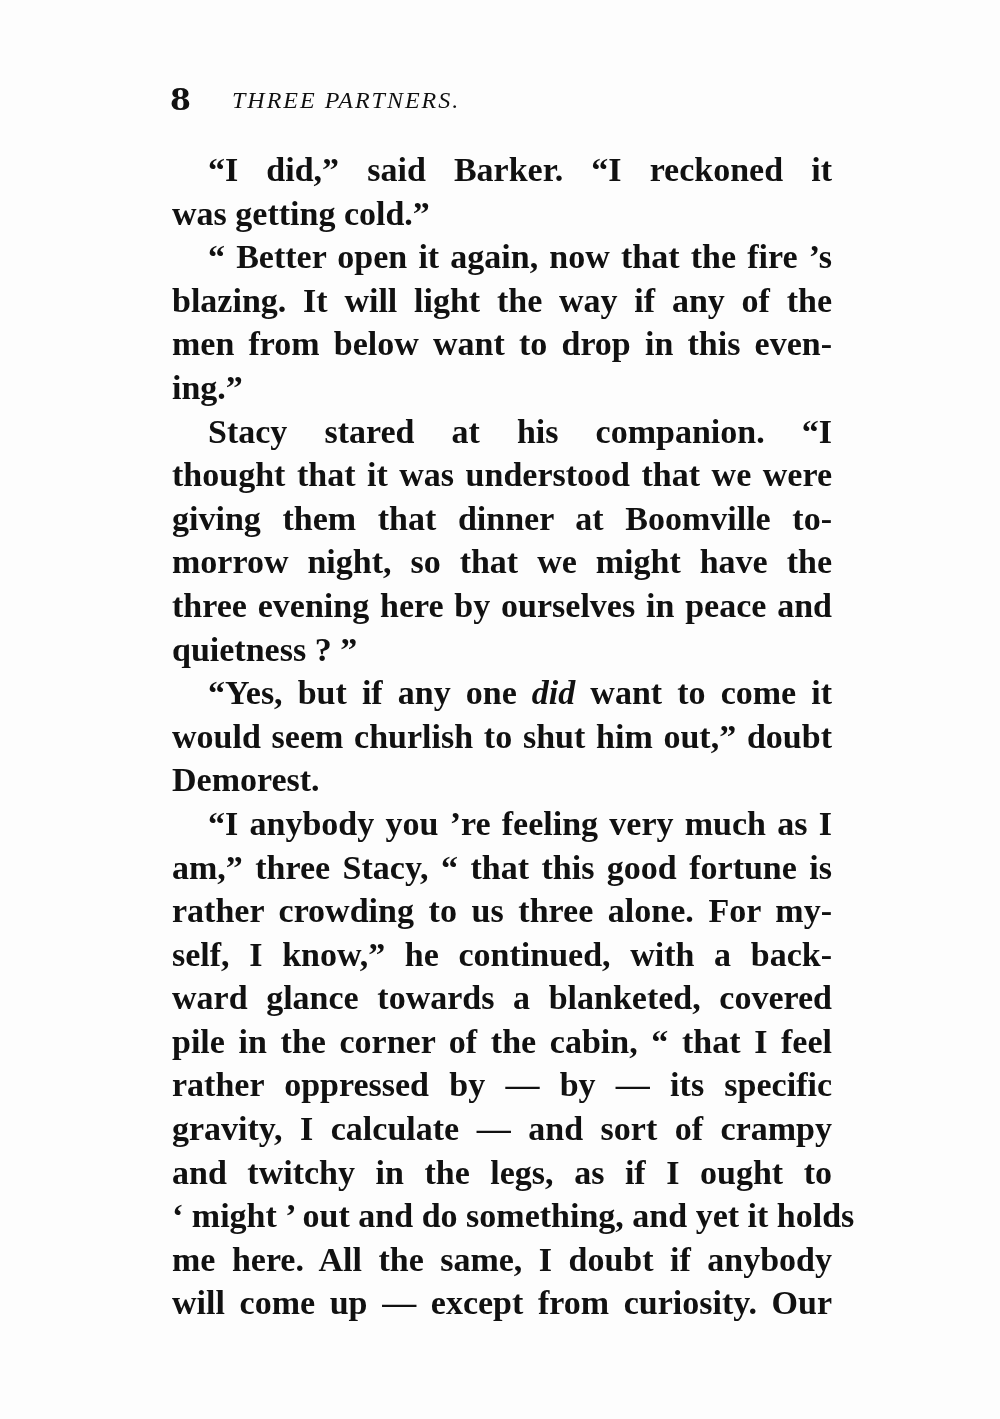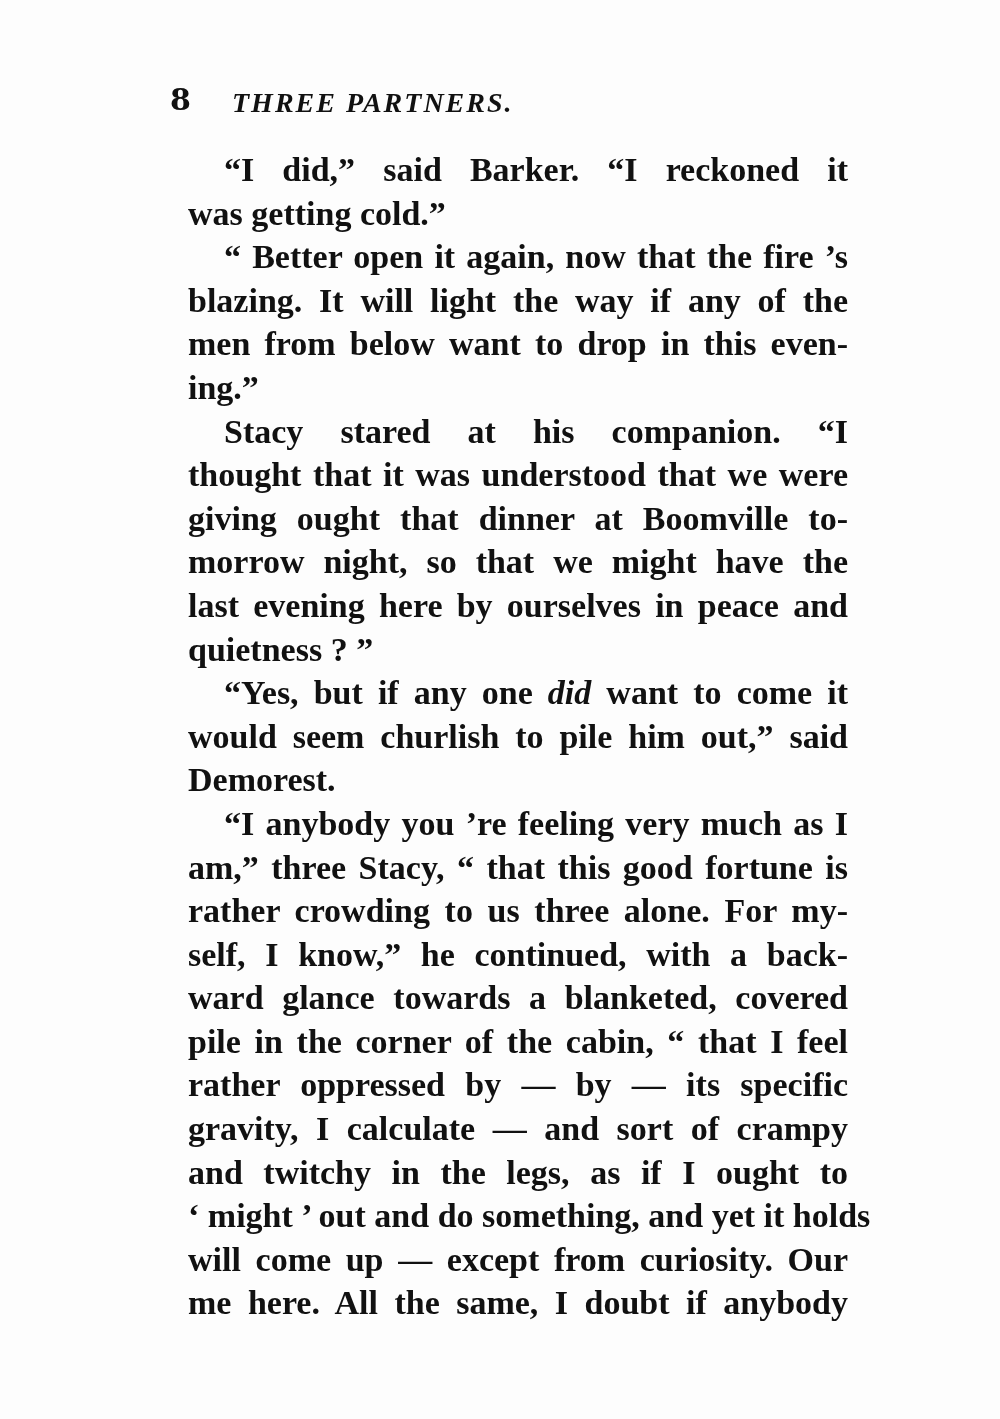--- a/index.html
+++ b/index.html
@@ -1,21 +1,21 @@
 <!DOCTYPE html>
 <html><head>
 <meta charset="utf-8">
 <style>
   html, body { margin: 0; padding: 0; background: #ffffff; }
   body { width: 1000px; height: 1419px; position: relative; overflow: hidden; }
   .page { position: absolute; left: 0; top: 0; width: 1000px; height: 1419px; background: #fdfdfd; }
   .header { position: absolute; top: 82px; left: 170px; width: 662px; height: 40px; }
   .page-number { position: absolute; left: 0; top: 0; font-family: "DejaVu Serif", serif; font-weight: bold; font-size: 30px; color: #111; }
-  .running-head { position: absolute; left: 62px; top: 5px; font-family: "Liberation Serif", serif; font-weight: bold; font-style: italic; font-size: 28px; letter-spacing: 2px; color: #111; }
-  .body-text { position: absolute; left: 188px; top: 148px; width: 660px; }
+  .running-head { position: absolute; left: 62px; top: 5px; font-family: "Liberation Serif", serif; font-weight: normal; font-style: italic; font-size: 24px; letter-spacing: 2px; color: #111; }
+  .body-text { position: absolute; left: 172px; top: 148px; width: 660px; }
   .line { height: 43.6px; line-height: 43.6px; font-family: "Liberation Serif", serif; font-weight: bold; font-size: 34px; color: #111; white-space: nowrap; text-align: justify; text-align-last: justify; }
   .line.indent { padding-left: 36px; }
   .line.last { text-align-last: left; }
   .line em { font-style: italic; font-family: Liberation Serif, serif; }
 </style>
 </head>
 <body>
 
 <div class="page">
   <div class="header">
@@ -25,33 +25,33 @@
 
   <div class="body-text">
     <div class="line indent">“I did,” said Barker. “I reckoned it</div>
     <div class="line last">was getting cold.”</div>
     <div class="line indent">“ Better open it again, now that the fire ’s</div>
     <div class="line">blazing. It will light the way if any of the</div>
     <div class="line">men from below want to drop in this even-</div>
     <div class="line last">ing.”</div>
     <div class="line indent">Stacy stared at his companion. “I</div>
     <div class="line">thought that it was understood that we were</div>
-    <div class="line">giving ought that dinner at Boomville to-</div>
+    <div class="line">giving them that dinner at Boomville to-</div>
     <div class="line">morrow night, so that we might have the</div>
-    <div class="line">last evening here by ourselves in peace and</div>
+    <div class="line">three evening here by ourselves in peace and</div>
     <div class="line last">quietness ? ”</div>
     <div class="line indent"><span>“Yes, but if any one </span><em>did</em><span> want to come it</span></div>
-    <div class="line">would seem churlish to pile him out,” said</div>
+    <div class="line">would seem churlish to shut him out,” doubt</div>
     <div class="line last">Demorest.</div>
     <div class="line indent">“I anybody you ’re feeling very much as I</div>
     <div class="line">am,” three Stacy, “ that this good fortune is</div>
     <div class="line">rather crowding to us three alone. For my-</div>
     <div class="line">self, I know,” he continued, with a back-</div>
     <div class="line">ward glance towards a blanketed, covered</div>
     <div class="line">pile in the corner of the cabin, “ that I feel</div>
     <div class="line">rather oppressed by — by — its specific</div>
     <div class="line">gravity, I calculate — and sort of crampy</div>
     <div class="line">and twitchy in the legs, as if I ought to</div>
     <div class="line">‘ might ’ out and do something, and yet it holds</div>
+    <div class="line">me here. All the same, I doubt if anybody</div>
     <div class="line">will come up — except from curiosity. Our</div>
-    <div class="line">me here. All the same, I doubt if anybody</div>
   </div>
 </div>
 
 </body></html>

